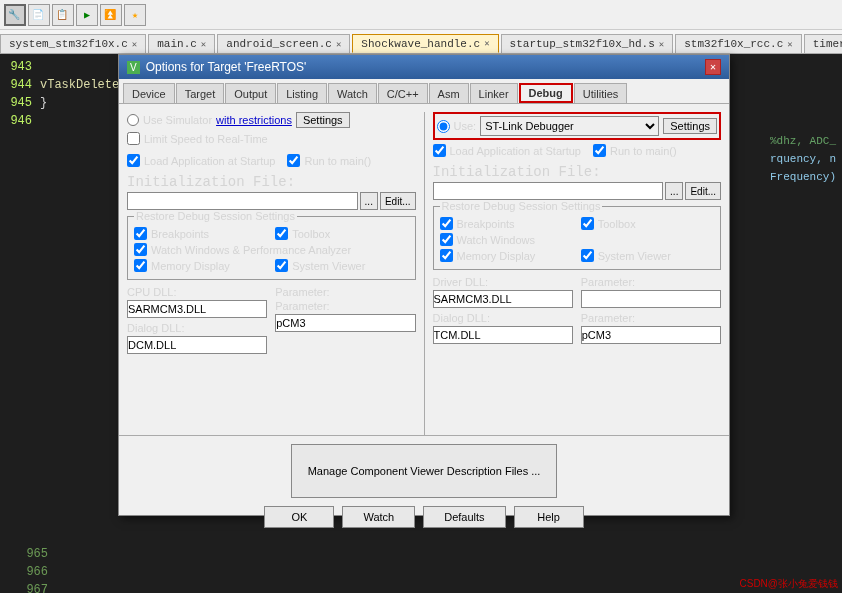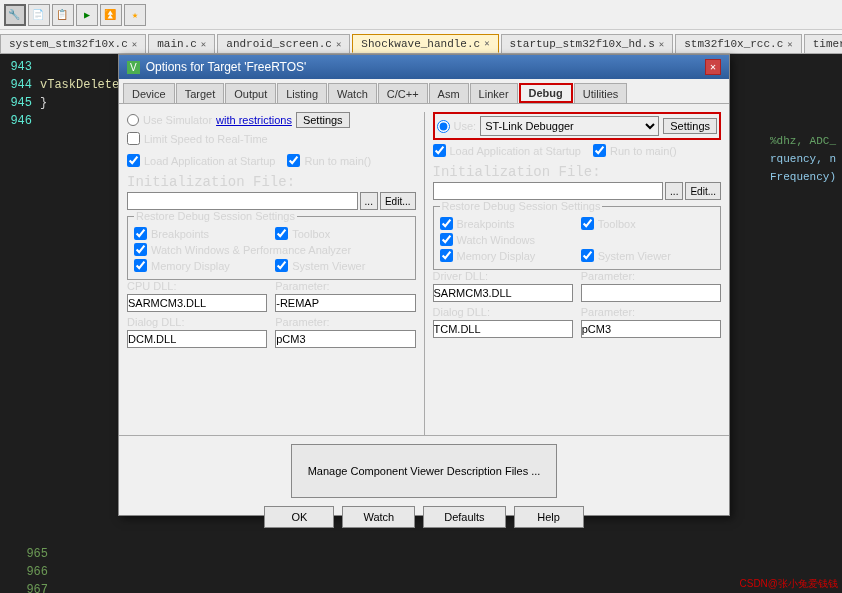--- a/index.html
+++ b/index.html
@@ -82,21 +82,21 @@
       padding: 4px 0;
       height: 75px;
       overflow: hidden;
       position: relative;
     }
     .line {
       display: flex;
       padding: 0 4px;
     }
     .line-num {
-      color: #5eead4;
+      color: #bef264;
       min-width: 36px;
       text-align: right;
       padding-right: 8px;
       user-select: none;
     }
     .code-text { color: #d4d4d4; }
 
     
     .dialog-overlay {
       position: absolute;
@@ -274,20 +274,21 @@
       font-family: Arial, sans-serif;
       cursor: pointer;
       background: #e8e8e8;
       border: 1px solid #888;
       height: 18px;
     }
 
     .group-box {
       border: 1px solid #999;
       padding: 4px 6px;
+      margin-bottom: 6px;
       position: relative;
     }
     .group-box-title {
       font-size: 11px;
       font-family: Arial, sans-serif;
       background: #f0f0f0;
       position: absolute;
       top: -7px;
       left: 6px;
       padding: 0 2px;
@@ -525,21 +526,20 @@
 
       <div class="two-col">
         <div>
           <div class="dll-label">CPU DLL:</div>
           <input type="text" class="dll-input" value="SARMCM3.DLL" style="">
           <div class="dll-label">Dialog DLL:</div>
           <input type="text" class="dll-input" value="DCM.DLL" style="">
         </div>
         <div>
           <div class="dll-label">Parameter:</div>
-          <input type="text" class="dll-input" value="-REMAP" style="">
           <div class="dll-label">Parameter:</div>
           <input type="text" class="dll-input" value="pCM3" style="">
         </div>
       </div>
     </div>
 
     <div class="panel-divider"></div>
 
     <div class="panel">
 

